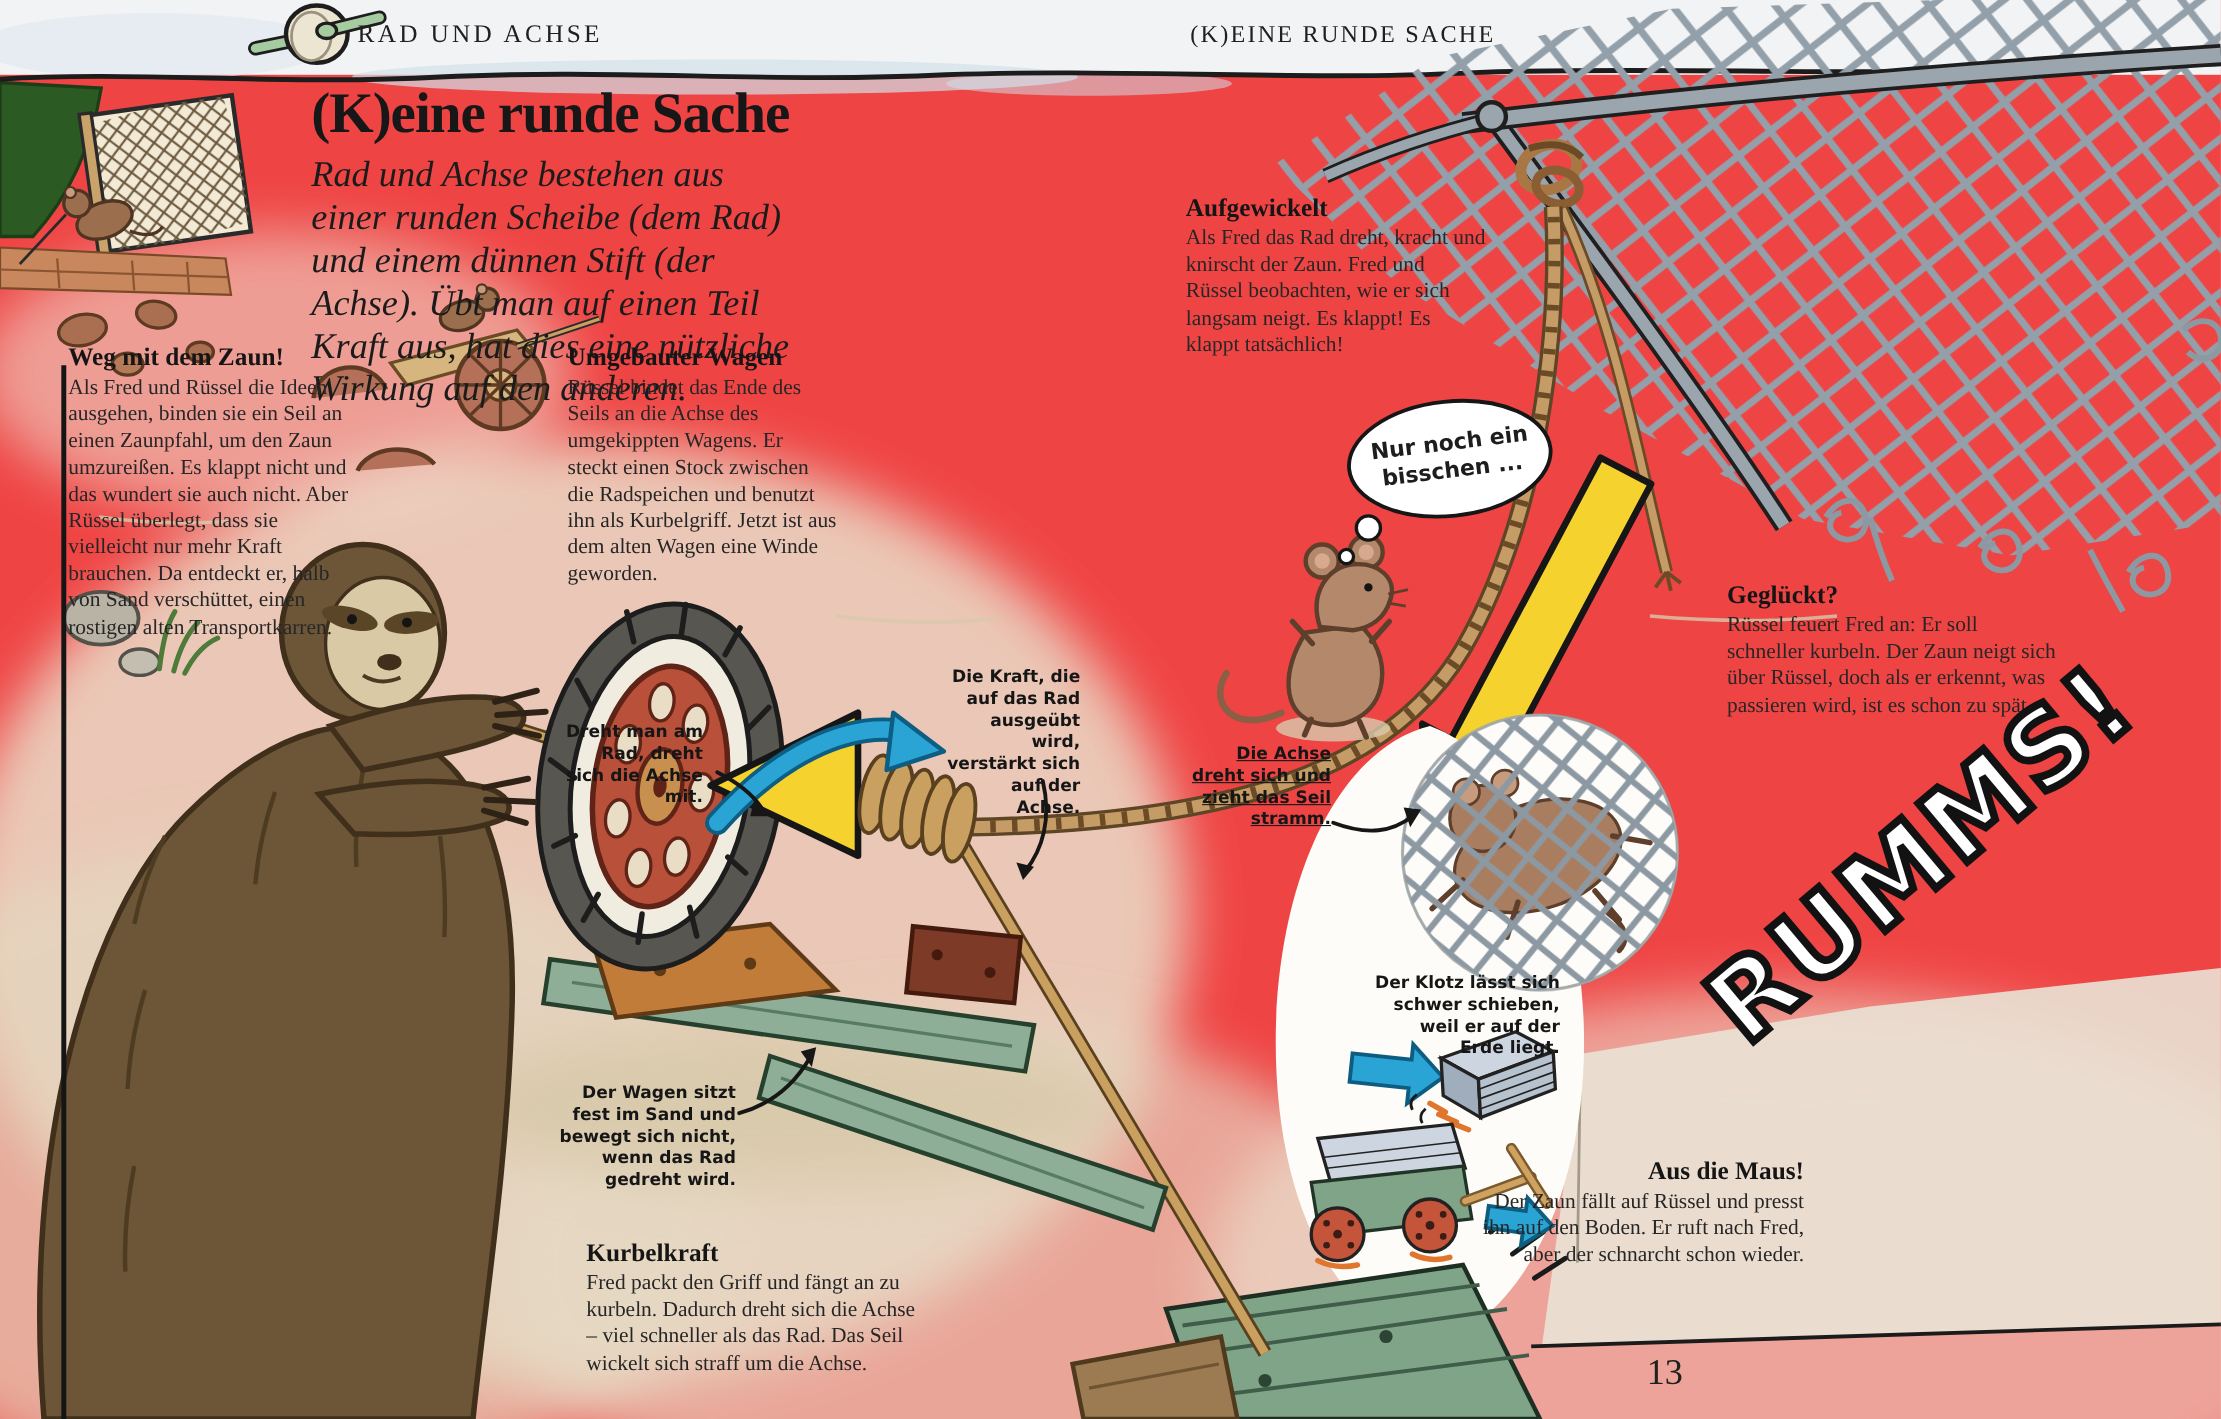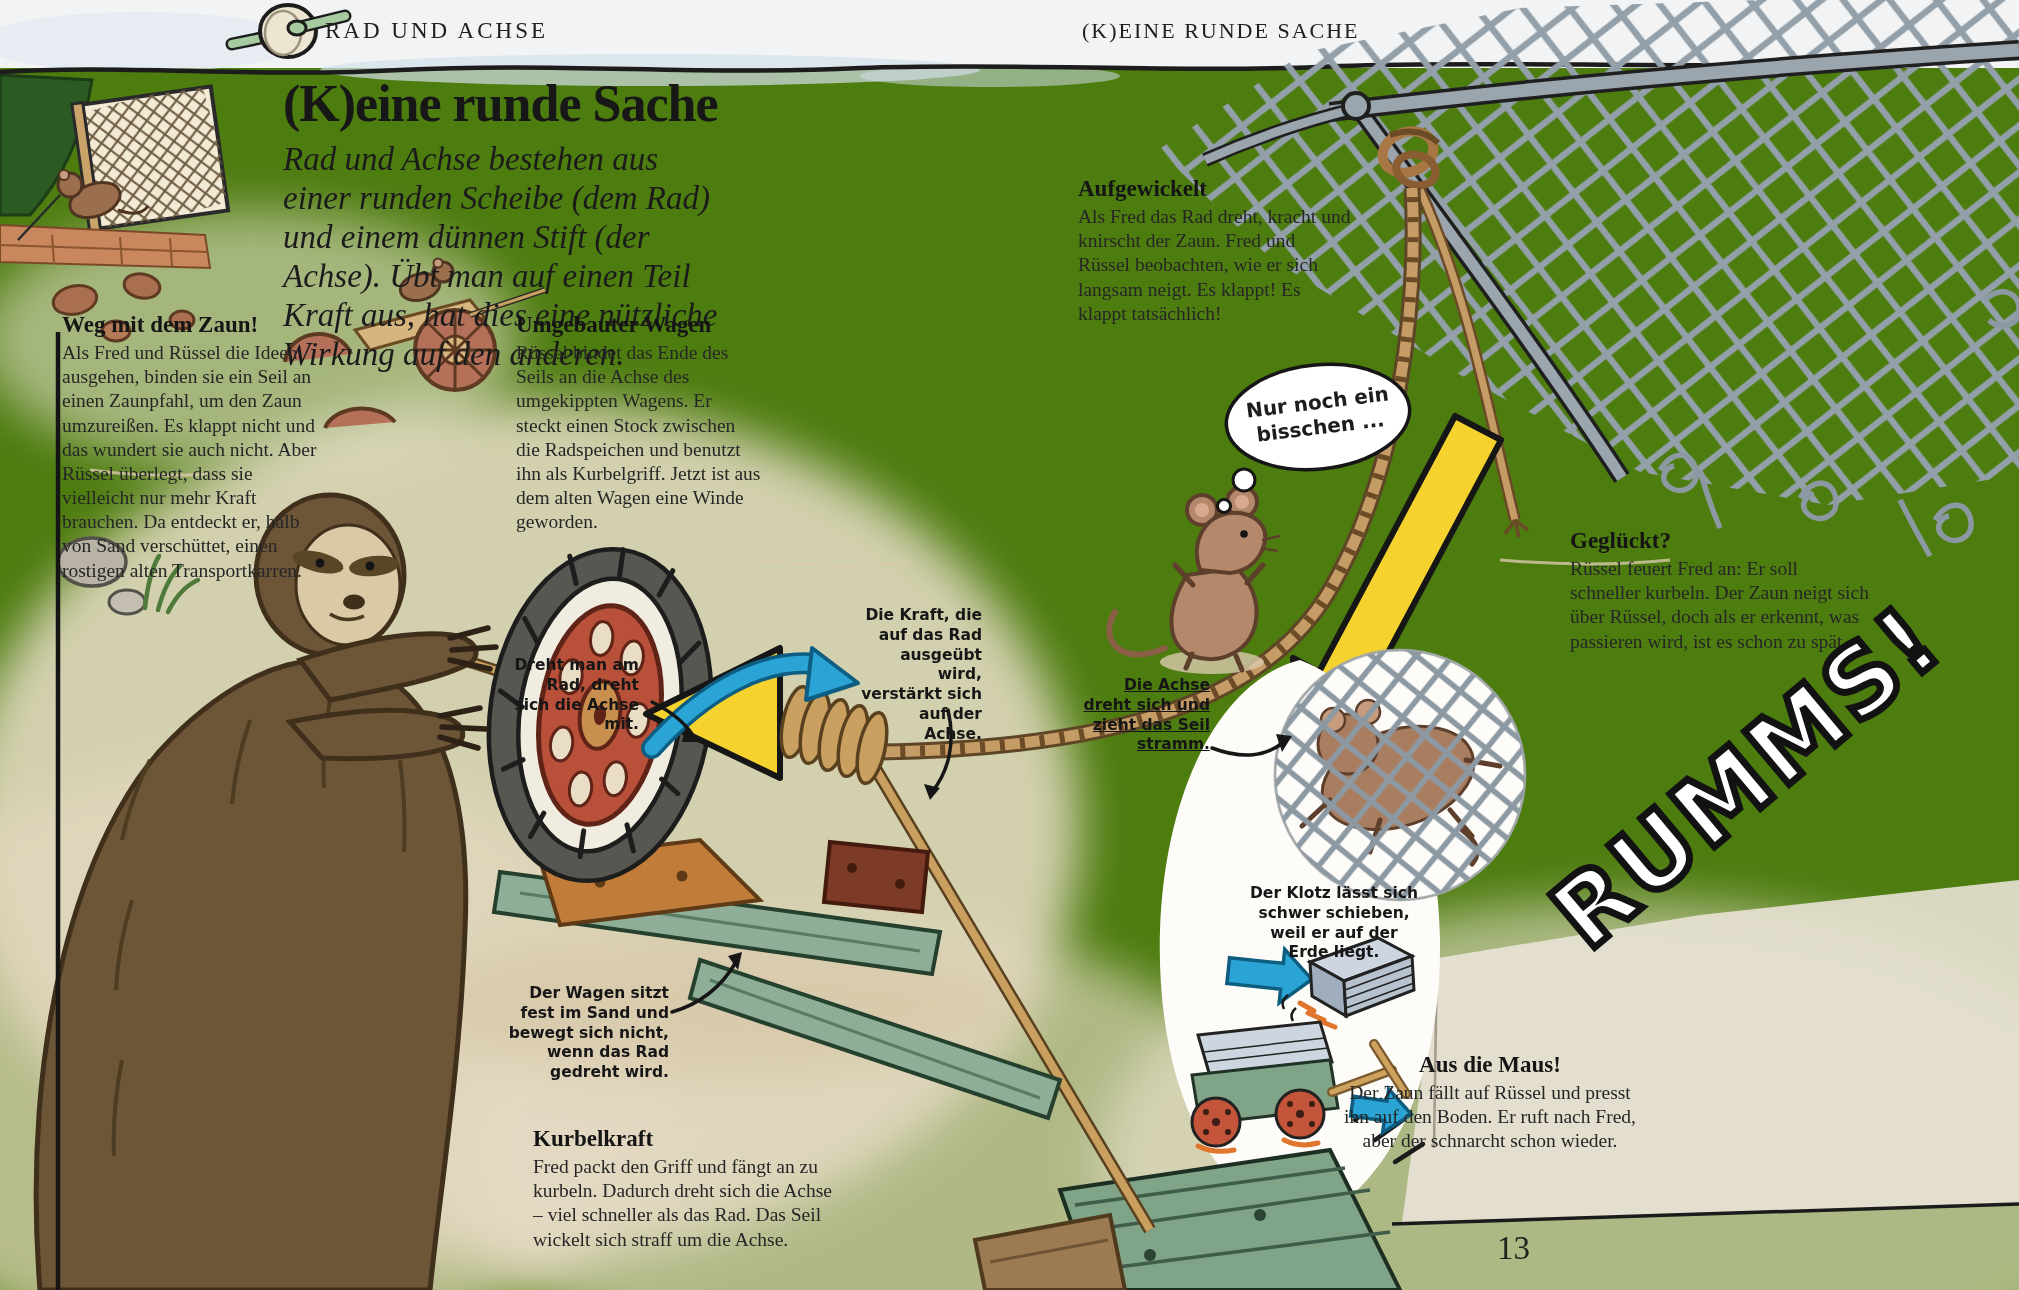--- a/index.html
+++ b/index.html
@@ -1,26 +1,26 @@
 <!DOCTYPE html>
 <html><head>
 <meta charset="utf-8">
 <style>
   html,body{margin:0;padding:0;background:#fff;}
-  .page{position:relative;width:2019px;height:1290px;background:#4d7c0f;overflow:hidden;
+  .page{position:relative;width:2019px;height:1290px;background:#ef4444;overflow:hidden;
         font-family:"Liberation Serif",serif;color:#1d1d1d;}
   svg.art{position:absolute;left:0;top:0;z-index:1;}
   .abs{position:absolute;z-index:3;}
   .runhead{font-size:23px;letter-spacing:3px;color:#20201e;}
   .title{font-size:52px;font-weight:700;letter-spacing:-1px;color:#171717;}
   .intro{font-size:33px;line-height:1.18;width:442px;color:#1b1b1b;font-style:italic;}
   .sect h2{margin:0 0 3px 0;font-size:23px;font-weight:700;color:#151515;}
   .sect p{margin:0;font-size:19.5px;line-height:1.24;color:#262626;}
   .sect{z-index:3;}
-  .center{text-align:center;}
+  .center{text-align:right;}
   .hand{font-family:"DejaVu Sans",sans-serif;font-size:15.5px;font-weight:700;
         line-height:1.28;color:#161616;z-index:4;}
   .right{text-align:right;}
   .bubble-text{font-family:"DejaVu Sans",sans-serif;font-size:20px;font-weight:700;
         text-align:center;transform:rotate(-7deg);line-height:1.25;z-index:4;}
   .sfx{font-family:"DejaVu Sans",sans-serif;font-size:95px;font-weight:800;letter-spacing:3px;
        color:#ffffff;-webkit-text-stroke:7px #121212;transform:rotate(-40deg);z-index:4;}
   .pagenum{font-size:33px;color:#20201e;z-index:4;}
 </style>
 </head>

